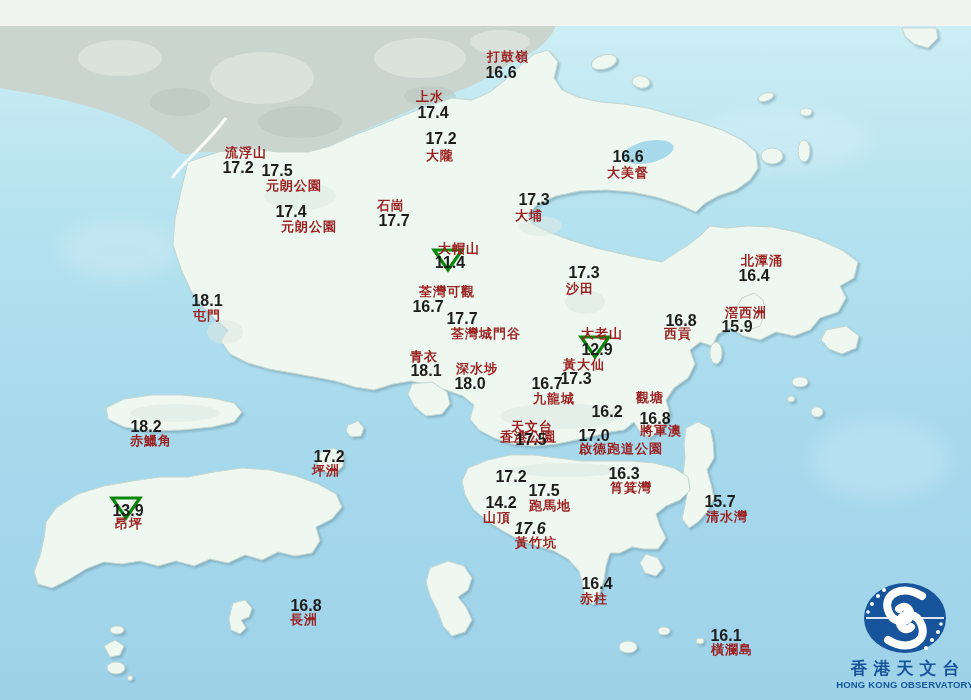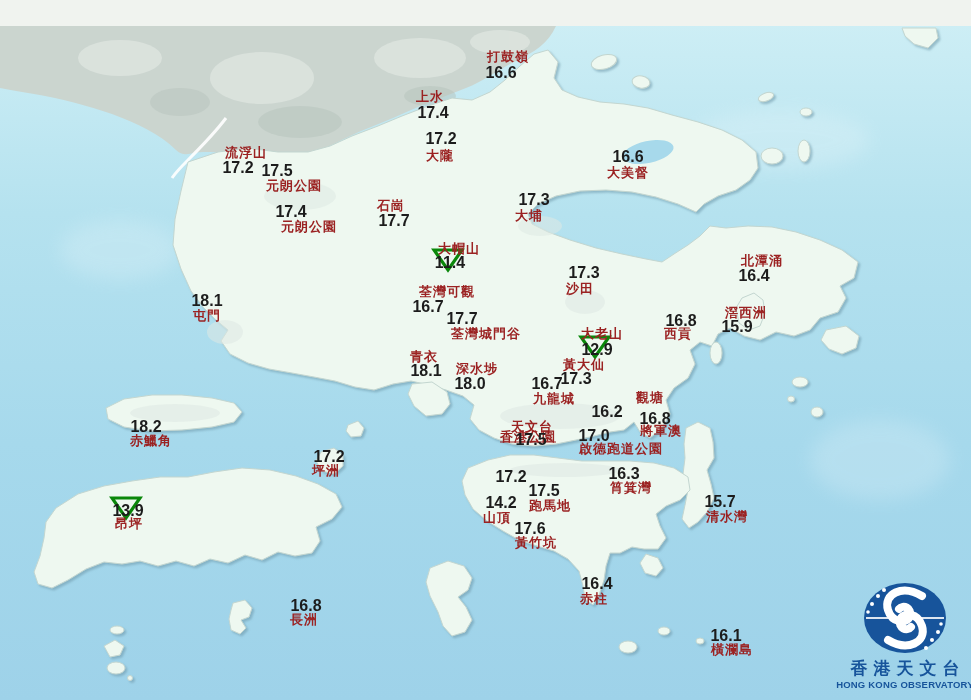--- a/index.html
+++ b/index.html
@@ -231,21 +231,21 @@
       <span class="station-value" style="left: 329px; top: 457px;">17.2</span>
       <span class="station-name" style="left: 528px; top: 436px; text-decoration: underline;">香港公園</span>
       <span class="station-value" style="left: 511px; top: 477px;">17.2</span>
       <span class="station-name" style="left: 631px; top: 487px; text-align: center;">筲箕灣</span>
       <span class="station-value" style="left: 624px; top: 474px;">16.3</span>
       <span class="station-name" style="left: 497px; top: 517px;">山頂</span>
       <span class="station-value" style="left: 501px; top: 503px;">14.2</span>
       <span class="station-name" style="left: 550px; top: 505px;">跑馬地</span>
       <span class="station-value" style="left: 544px; top: 491px;">17.5</span>
       <span class="station-name" style="left: 536px; top: 542px;">黃竹坑</span>
-      <span class="station-value" style="left: 530px; top: 529px;">17.6</span>
+      <span class="station-value" style="left: 530px; top: 529px; font-style: italic;">17.6</span>
       <span class="station-name" style="left: 727px; top: 516px;">清水灣</span>
       <span class="station-value" style="left: 720px; top: 502px;">15.7</span>
       <svg width="34" height="26" class="marker-triangle" style="left: 126px; top: 508px;">
         <polygon points="3,3 31,3 17,23" fill="none" stroke="#0a870a" stroke-width="3.2"></polygon>
       </svg>
       <span class="station-name" style="left: 129px; top: 523px;">昂坪</span>
       <span class="station-value" style="left: 128px; top: 511px;">13.9</span>
       <span class="station-name" style="left: 594px; top: 598px;">赤柱</span>
       <span class="station-value" style="left: 597px; top: 584px;">16.4</span>
       <span class="station-name" style="left: 304px; top: 619px;">長洲</span>

